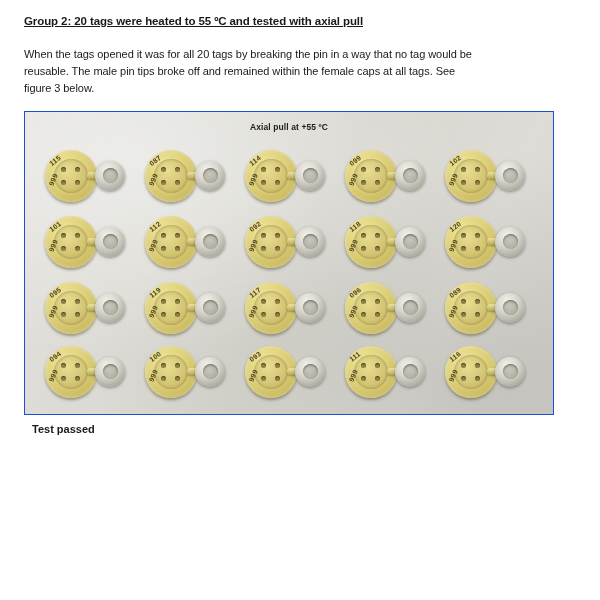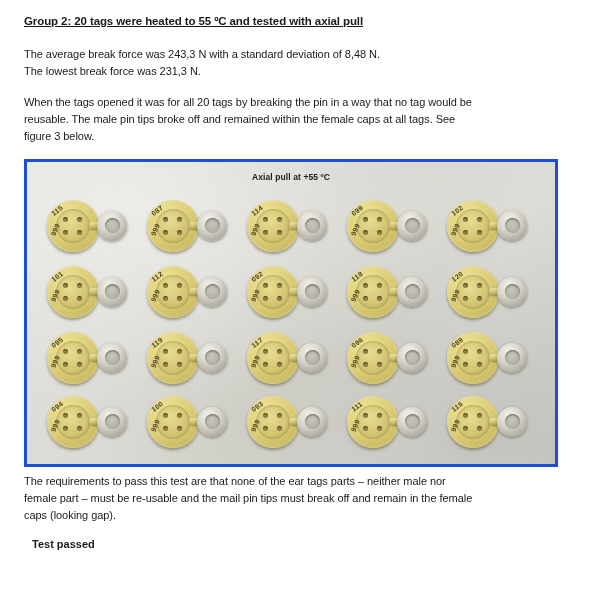--- a/index.html
+++ b/index.html
@@ -38,21 +38,21 @@
   .para .l2 {
     display: block;
   }
   
   .figure-box {
     position: relative;
     width: 528px;
     height: 302px;
     margin: 2px 0 6px 0;
     background: #14b8a6;
-    border: 3px solid #1d4ed8;
+    border: 1px solid #1d4ed8;
     overflow: hidden;
   }
   .photo {
     position: absolute;
     left: 0; top: 0;
     width: 100%; height: 100%;
     background:
       linear-gradient(115deg, #e2e1dc 0%, #dcdbd5 25%, #d7d6cf 52%, #dddcd6 78%, #d5d4ce 100%);
   }
   .photo:after {
@@ -201,24 +201,20 @@
   }
 </style>
 </head>
 <body>
 
 <div class="page">
 
   <h1 class="doc-title">Group 2: 20 tags were heated to 55 ºC and tested with axial pull</h1>
 
 
-  <p class="para">
-    <span>The average break force was 243,3 N with a standard deviation of 8,48 N.</span>
-    <span class="l2">The lowest break force was 231,3 N.</span>
-  </p>
 
   <p class="para">When the tags opened it was for all 20 tags by breaking the pin in a way that no tag would be reusable. The male pin tips broke off and remained within the female caps at all tags. See figure 3 below.</p>
 
   <div class="figure-box">
     <div class="photo"></div>
     <div class="photo-caption">Axial pull at +55 ºC</div>
 
     <div class="tag-grid">
 
       <div class="tag-row" style="top:0px;">
@@ -550,17 +546,16 @@
               <div class="stem"></div>
               <div class="ring"></div>
             </div>
         </div>
       </div>
 
     </div>
   </div>
 
 
-  <p class="para">The requirements to pass this test are that none of the ear tags parts – neither male nor female part – must be re-usable and the mail pin tips must break off and remain in the female caps (looking gap).</p>
 
   <p class="pass">Test passed</p>
 
 </div>
 
 </body></html>

